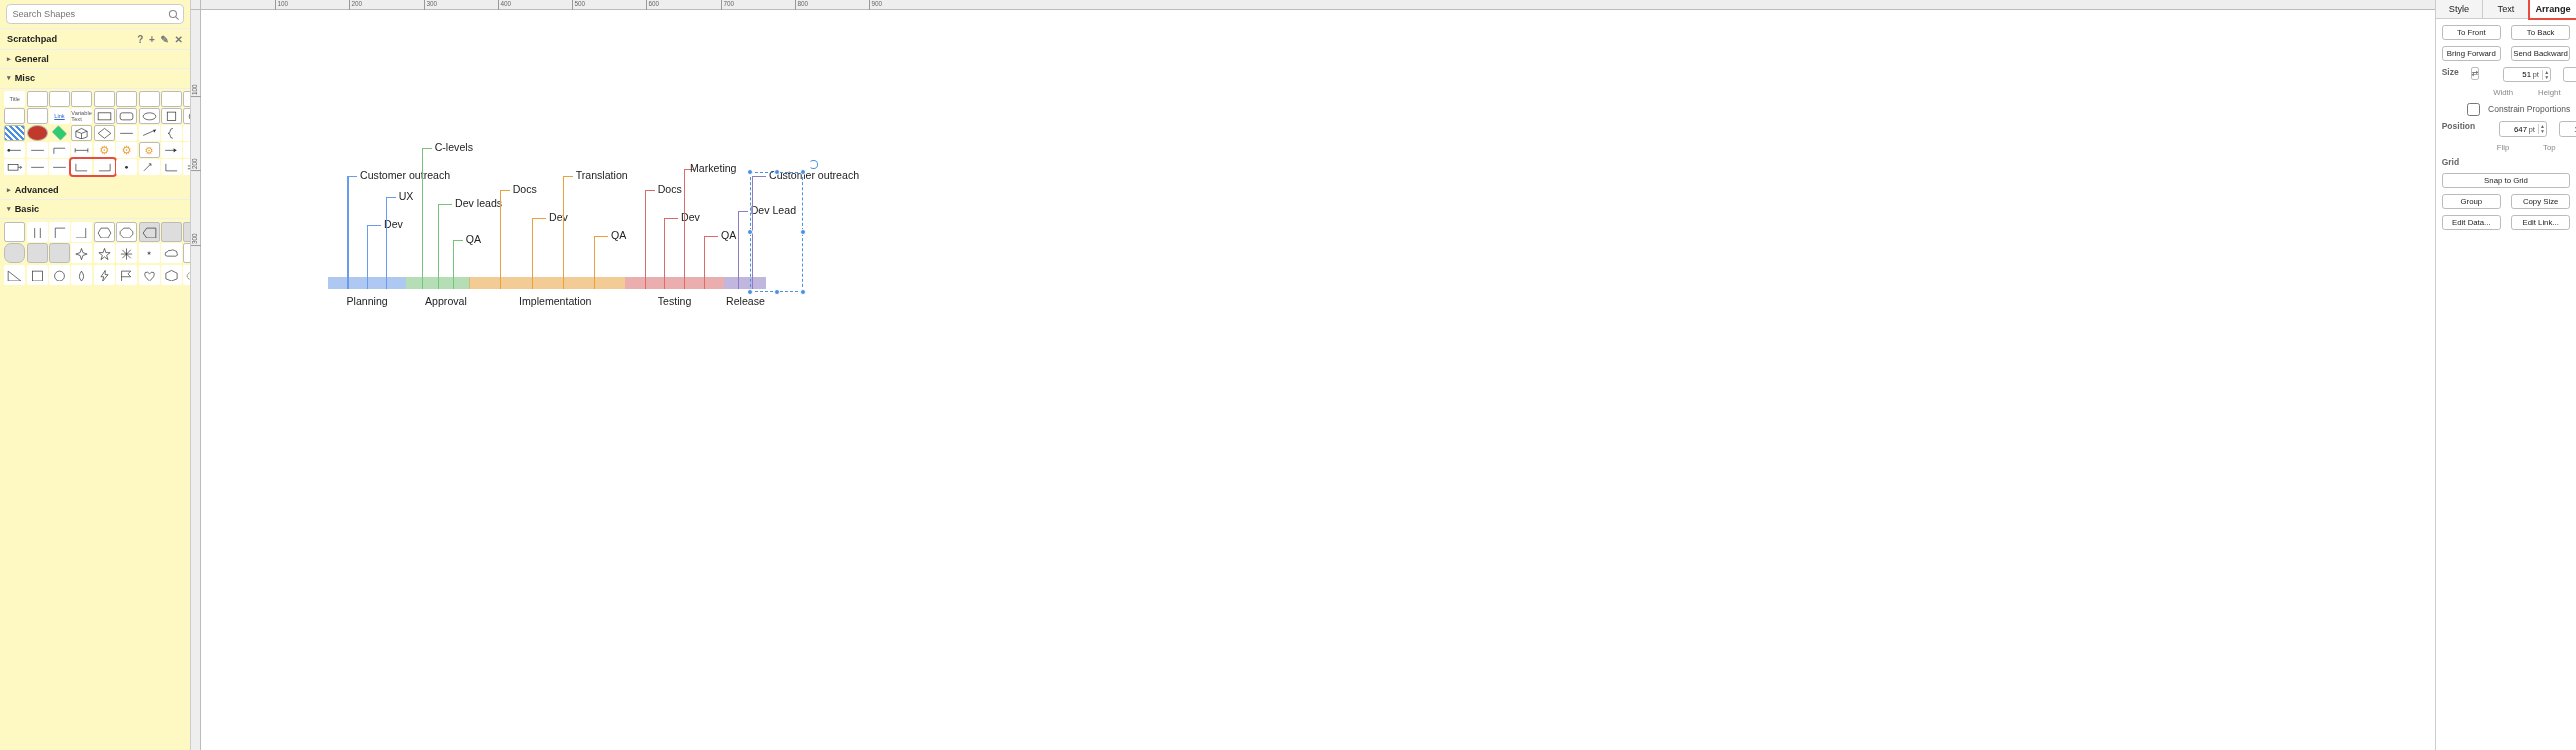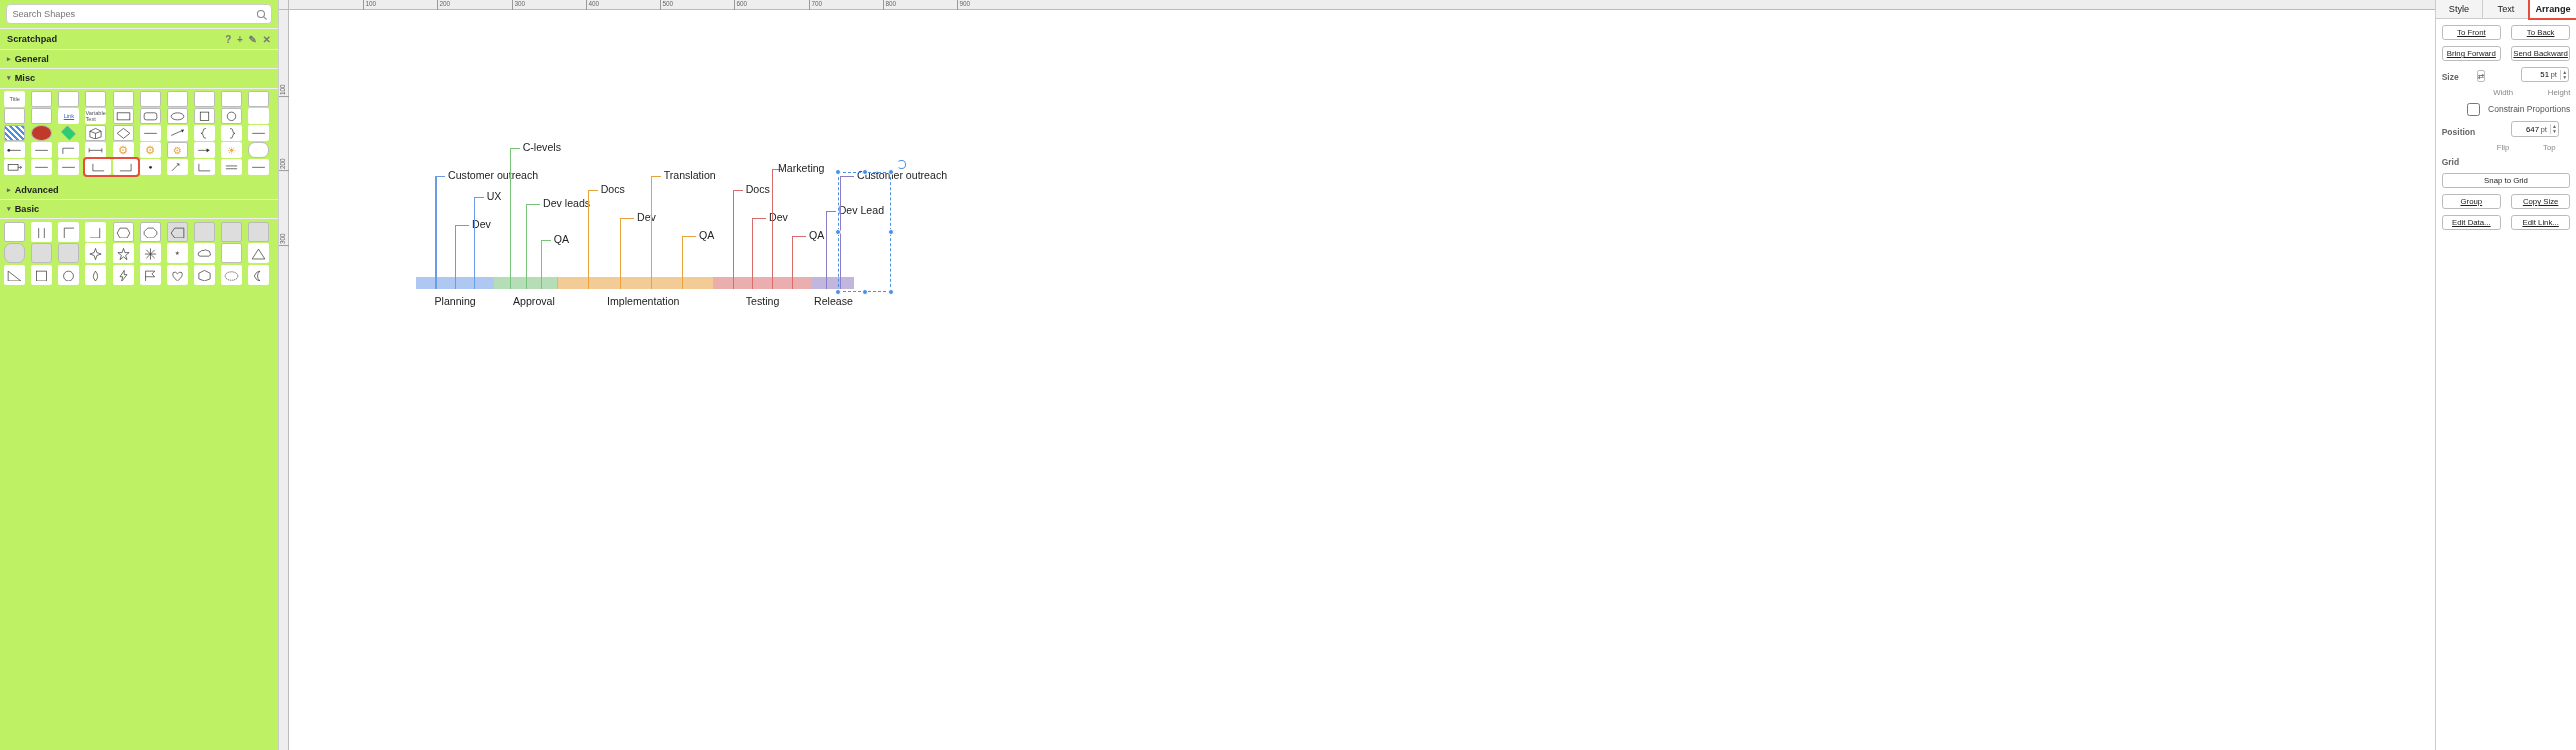--- a/index.html
+++ b/index.html
@@ -1,21 +1,21 @@
 <!DOCTYPE html>
 <html><head>
 <meta charset="utf-8">
 <style>
   * { box-sizing: border-box; margin: 0; padding: 0; }
   html, body { width: 100%; height: 100%; font-family: -apple-system, Helvetica, Arial, sans-serif; font-size: 9.2px; color: #222; background: #fff; overflow: hidden; }
 
   .app { display: flex; width: 100%; height: 100%; }
 
   
-  .left { width: 279px; border-right: 0.7px solid #ccc; display: flex; flex-direction: column; background: #bef264; }
+  .left { width: 191px; border-right: 0.7px solid #ccc; display: flex; flex-direction: column; background: #fef9c3; }
   .search-row { padding: 4.2px 5.7px; }
   .search-wrap { position: relative; border: 0.7px solid #ccc; border-radius: 4.2px; background: #fff; display: flex; align-items: center; height: 20px; padding: 0 20px 0 5.7px; }
   .search-wrap input { border: none; outline: none; width: 100%; font-size: 9.2px; background: transparent; }
   .search-icon { position: absolute; right: 4.2px; top: 3.5px; color: #888; }
   .scratchpad-row { display: flex; align-items: center; justify-content: space-between; padding: 4.2px 7px; border-top: 0.7px solid #eee; border-bottom: 0.7px solid #eee; font-weight: 600; }
   .scratchpad-icons { color: #777; display: flex; gap: 5.7px; font-size: 10px; }
   .cat-header { padding: 4.2px 7px; border-bottom: 0.7px solid #eee; font-weight: 600; display: flex; align-items: center; gap: 4.2px; cursor: pointer; }
   .cat-caret { font-size: 7px; color: #666; }
   .shape-grid { display: grid; grid-template-columns: repeat(10, 1fr); gap: 1.4px; padding: 2.8px 4.2px 5.7px 4.2px; }
   .shape-cell { width: 21px; height: 15.6px; border: 0.7px solid #bbb; border-radius: 2.1px; background: #fff; display: flex; align-items: center; justify-content: center; font-size: 5.7px; color: #555; overflow: hidden; }
@@ -46,24 +46,24 @@
   .rotate-handle { position: absolute; width: 8.5px; height: 8.5px; border: 1.4px solid #4a90e2; border-radius: 50%; border-left-color: transparent; }
 
   
   .right { width: 141px; border-left: 0.7px solid #ccc; display: flex; flex-direction: column; background: #fff; }
   .tabs { display: flex; border-bottom: 0.7px solid #ccc; }
   .tab { flex: 1; text-align: center; padding: 4.2px 0; border-right: 0.7px solid #ccc; background: #f4f4f4; cursor: pointer; font-size: 9.2px; }
   .tab:last-child { border-right: none; }
   .tab.active { background: #fff; font-weight: 600; }
   .tab-arrange-hl { outline: 2.1px solid #e74c3c; outline-offset: -0.7px; }
   .panel-body { padding: 5.7px; display: flex; flex-direction: column; gap: 5.7px; font-size: 8.5px; }
-  .btn-row { display: flex; gap: 10px; text-decoration: underline; }
+  .btn-row { display: flex; gap: 10px; }
   .pbtn { flex: 1; border: 0.7px solid #bbb; border-radius: 2.8px; background: #fff; font-size: 7.8px; padding: 2.1px 1.4px; cursor: pointer; text-align: center; white-space: nowrap; }
   .section-label { font-weight: 600; color: #666; }
-  .size-row { display: flex; align-items: flex-end; gap: 18px; }
+  .size-row { display: flex; align-items: flex-start; gap: 12px; }
   .num-field { display: flex; align-items: center; border: 0.7px solid #bbb; border-radius: 2.8px; height: 15.6px; padding: 0 1.4px 0 2.8px; font-size: 7.8px; background: #fff; }
   .num-field input { border: none; width: 24px; text-align: right; outline: none; font-size: 7.8px; }
   .num-field .unit { margin: 0 1.4px; color: #555; }
   .stepper { display: flex; flex-direction: column; margin-left: 1.4px; }
   .stepper span { font-size: 5px; line-height: 5px; color: #666; border-left: 0.7px solid #ccc; padding-left: 1.4px; cursor: pointer; }
   .sub-labels { display: flex; gap: 4.2px; color: #888; font-size: 7.8px; justify-content: flex-end; }
   .checkbox-row { display: flex; align-items: center; gap: 8px; color: #555; justify-content: flex-end; }
   .section-hl { border: 2.1px solid #e74c3c; border-radius: 2.1px; padding: 4.2px; margin: -2.1px; }
   .swap-icon { width:12.7px; height:12.7px; border:0.7px solid #bbb; border-radius:2.1px; display:inline-flex; align-items:center; justify-content:center; font-size:7.8px; color:#555; }
 </style>
@@ -572,21 +572,21 @@
           <input value="117" style="">
             <span class="unit">pt</span>
           <div class="stepper">
               <span>▲</span>
               <span>▼</span>
             </div>
         </div>
       </div>
       <div class="sub-labels">
         <span style="width:42px;text-align:center">Width</span>
-        <span style="width:42px;text-align:right">Height</span>
+        <span style="width:42px;text-align:center">Height</span>
       </div>
       <div class="checkbox-row">
         <input type="checkbox" style="">
         <span>Constrain Proportions</span>
       </div>
 
       <div class="size-row">
         <span class="section-label">Position</span>
         <div style="flex:1"></div>
         <div class="num-field">

